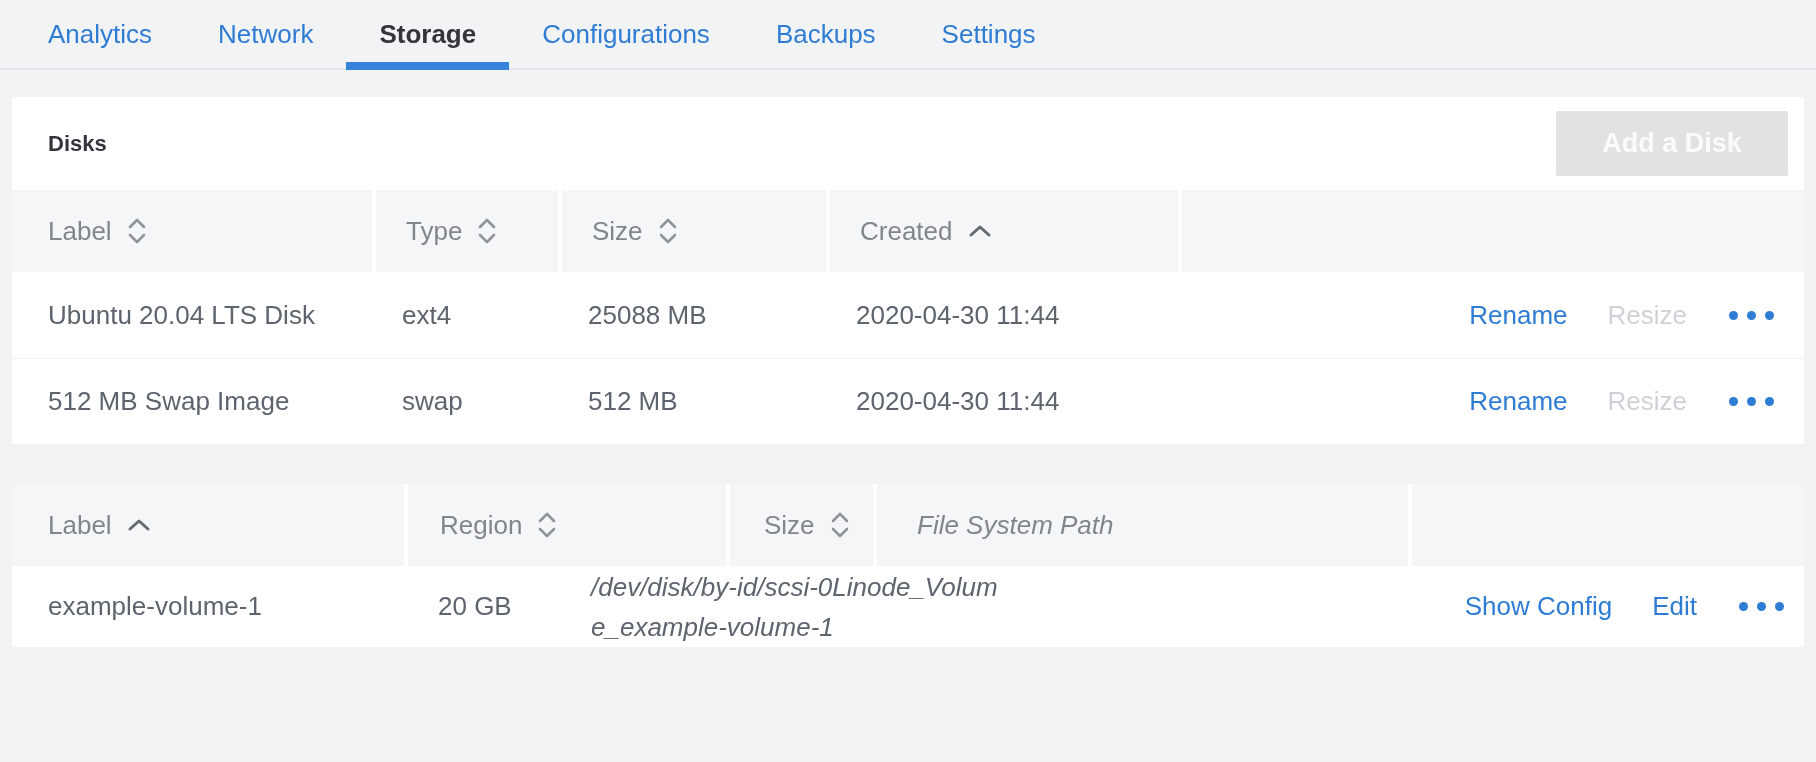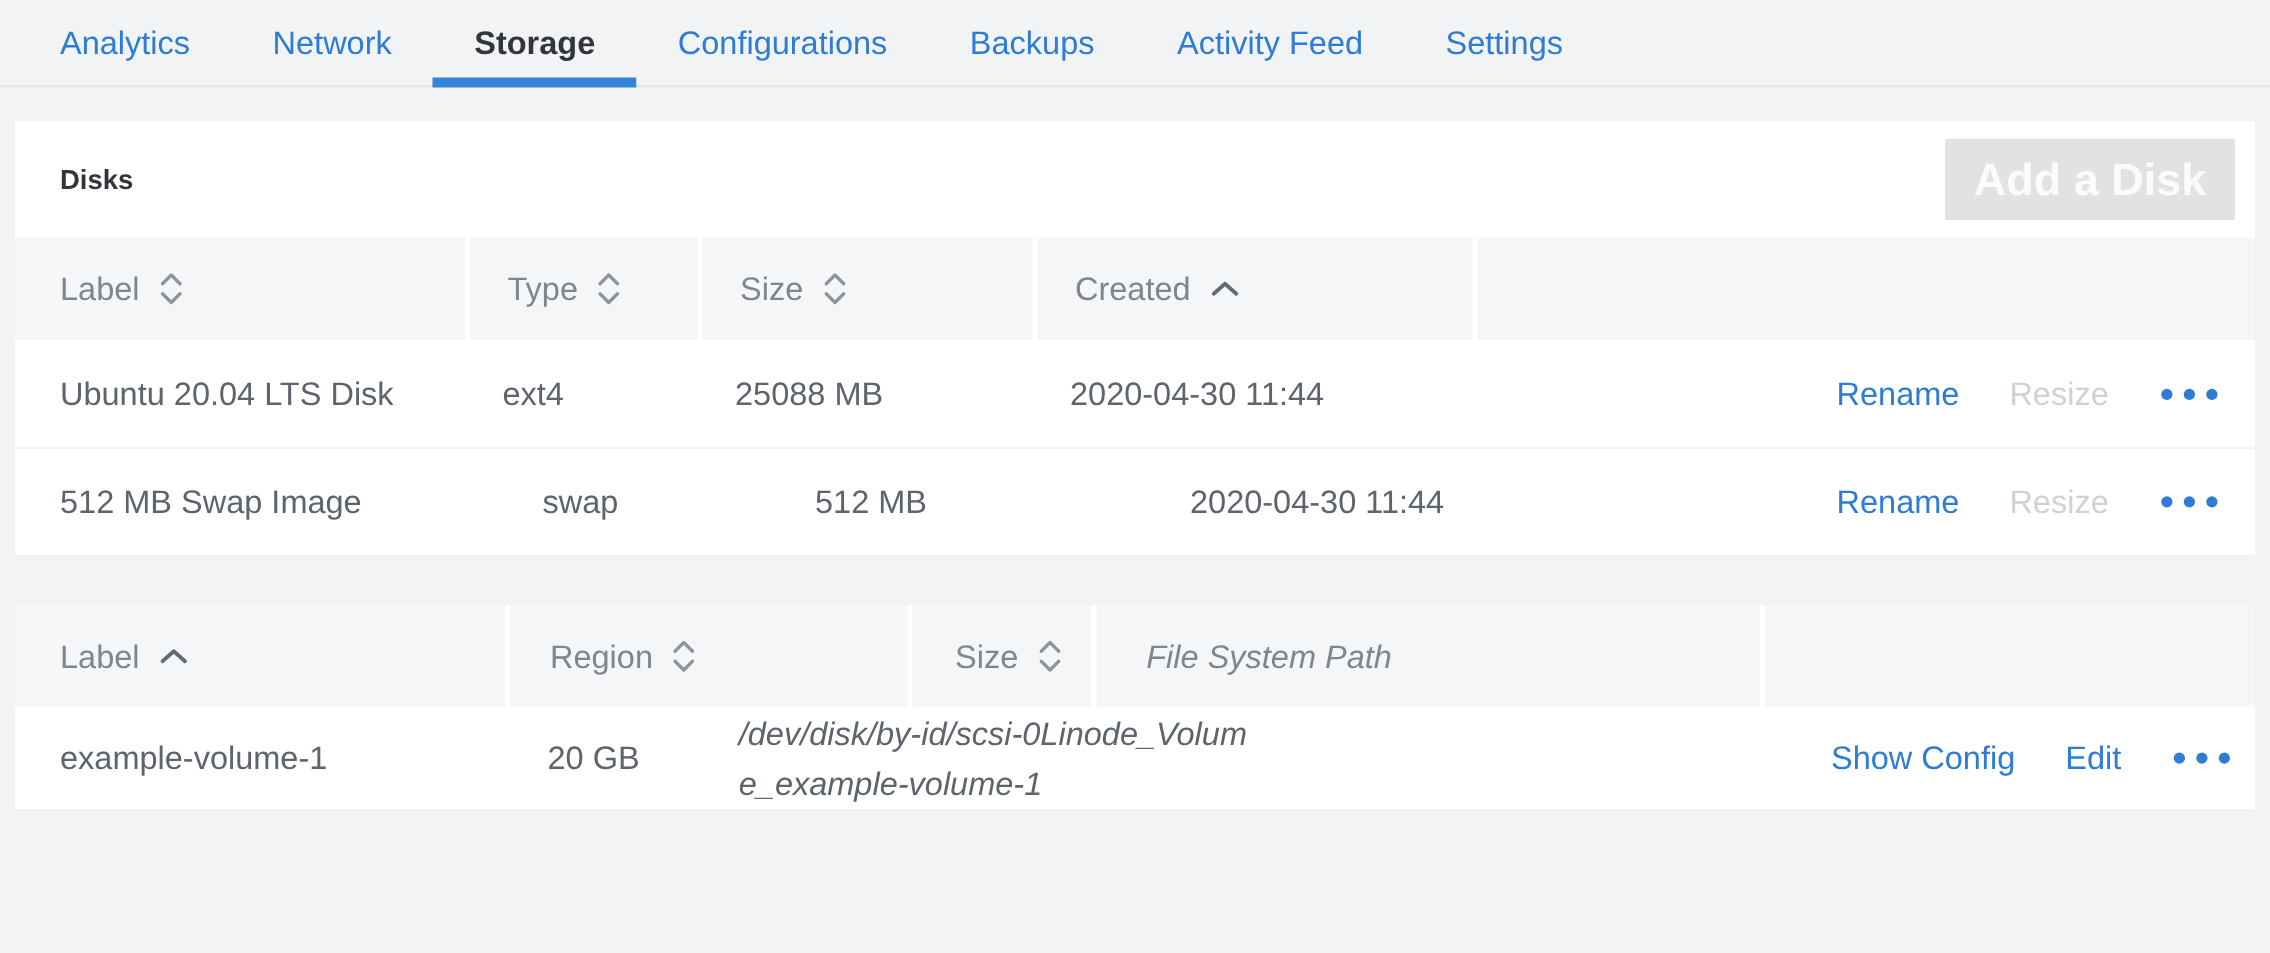--- a/index.html
+++ b/index.html
@@ -42,21 +42,21 @@
   .panel.volumes { margin-top: 40px; }
   .panel-head {
     height: 93px;
     display: flex; align-items: center; justify-content: space-between;
     padding: 0 16px 0 36px;
   }
   .panel-title { font-size: 22px; font-weight: 700; color: #32363c; }
 
   .btn {
     border: none; border-radius: 2px;
-    font-family: inherit; font-weight: 700; font-size: 36px;
+    font-family: inherit; font-weight: 700; font-size: 27px;
     display: flex; align-items: center; justify-content: center;
   }
   .btn-disabled {
     width: 232px; height: 65px;
     background: #e0e2e4; color: #fbfbfc;
     cursor: default;
   }
   .btn-primary {
     width: 290px; height: 66px;
     background: #3d86de; color: #ffffff;
@@ -70,21 +70,21 @@
     font-size: 26px; color: #80868e;
     cursor: pointer;
   }
   .th + .th { border-left: 4px solid #ffffff; }
   .th.no-sort { cursor: default; }
 
   .trow {
     display: flex; align-items: center;
     background: #fff; font-size: 26px; color: #5d646d;
   }
-  .trow + .trow { border-top: 1px solid #eef0f2; gap: 32px; }
+  .trow + .trow { border-top: 1px solid #eef0f2; }
   .disks .trow { height: 86px; }
   .volumes .trow { height: 81px; }
   .td { display: flex; align-items: center; }
 
   
   .dk-label   { width: 360px; padding-left: 36px; }
   .dk-type    { width: 186px; padding-left: 30px; }
   .dk-size    { width: 268px; padding-left: 30px; }
   .dk-created { width: 352px; padding-left: 30px; }
   .dk-actions { flex: 1; }
@@ -122,23 +122,20 @@
       <span>Network</span>
     </div>
   <div class="tab active">
       <span>Storage</span>
     </div>
   <div class="tab">
       <span>Configurations</span>
     </div>
   <div class="tab">
       <span>Backups</span>
-    </div>
-  <div class="tab">
-      <span>Activity Feed</span>
     </div>
   <div class="tab">
       <span>Settings</span>
     </div>
 </nav>
 
 <section class="panel disks">
   <div class="panel-head">
     <div class="panel-title">Disks</div>
     <button class="btn btn-disabled">Add a Disk</button>

